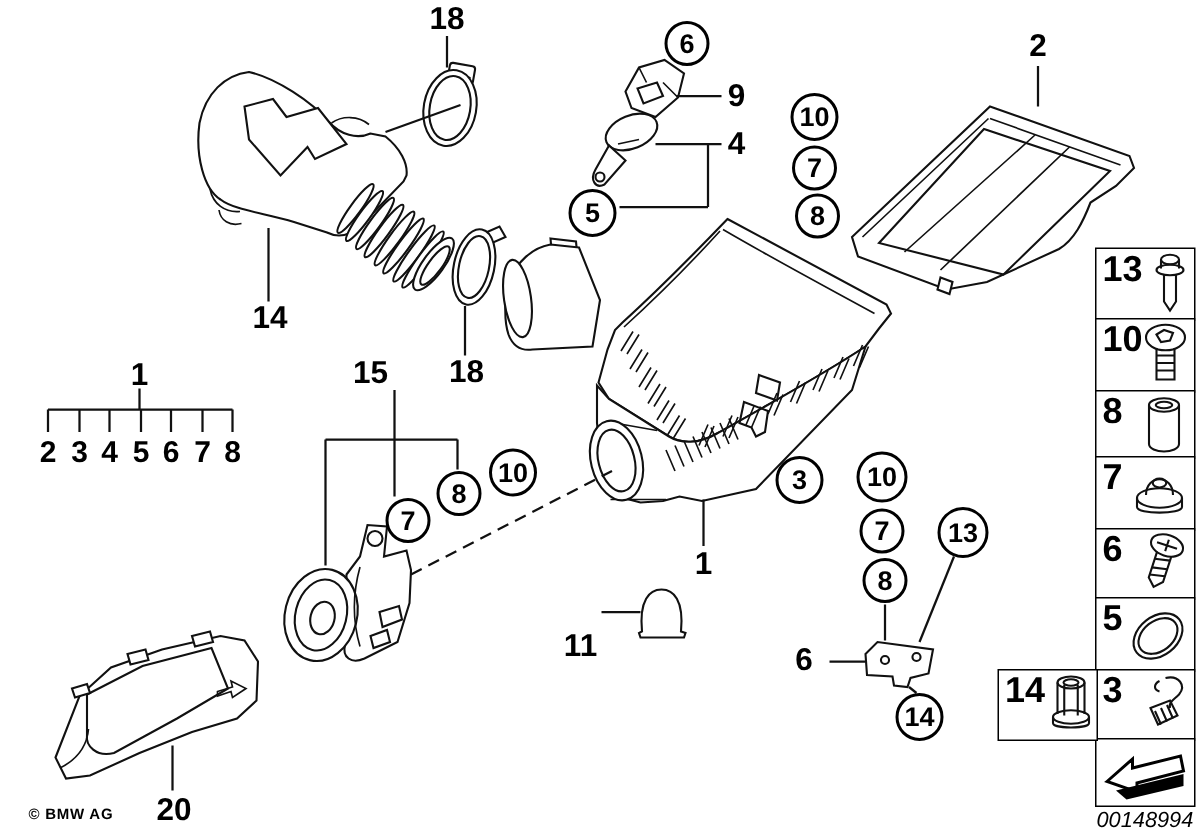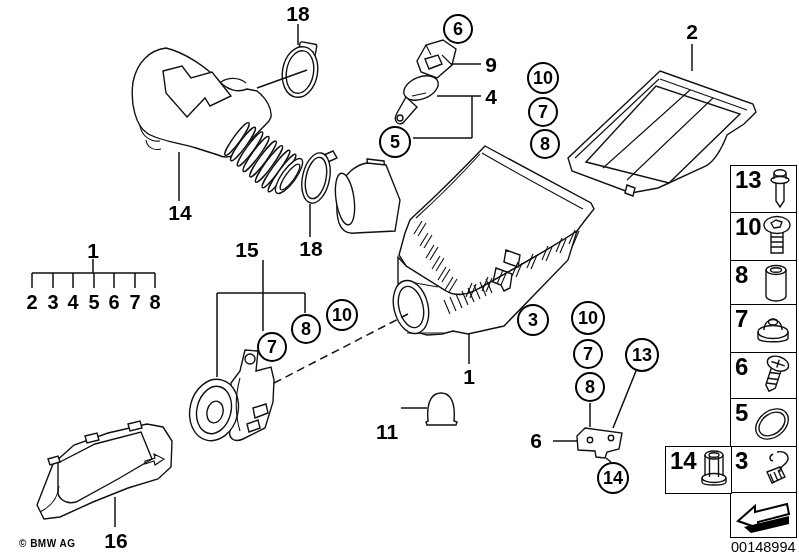--- a/index.html
+++ b/index.html
@@ -11,21 +11,21 @@
   .callout{position:absolute;border:2px solid #000;border-radius:50%;background:#fff;
            box-sizing:border-box;display:flex;align-items:center;justify-content:center;
            font-weight:bold;font-size:18px;line-height:1;}
   .treenum{position:absolute;transform:translateX(-50%);font-weight:bold;font-size:20px;line-height:1;}
   .sbrow{position:absolute;left:730px;width:67px;border:1.6px solid #000;background:#fff;box-sizing:border-box;}
   .sbnum{position:absolute;left:4px;top:1px;font-weight:bold;font-size:24px;line-height:1.1;}
   .sbicon{position:absolute;right:1px;top:1px;}
   .auxbox{position:absolute;left:665px;top:446px;width:67px;height:48px;border:1.6px solid #000;
           background:#fff;box-sizing:border-box;}
   .footer-copy{position:absolute;left:19px;top:538px;font-size:10px;font-weight:bold;letter-spacing:0.5px;}
-  .footer-num{position:absolute;left:731px;top:539px;width:64px;text-align:left;font-size:14.5px;}
+  .footer-num{position:absolute;left:731px;top:539px;width:64px;text-align:left;font-size:14.5px;font-style:italic;}
   svg{display:block;}
   .ln{stroke:#111;stroke-width:1.5;fill:none;}
   .pt{stroke:#111;stroke-width:1.4;fill:#fff;}
   .ptn{stroke:#111;stroke-width:1.4;fill:none;}
   .thin{stroke:#111;stroke-width:1.1;fill:none;}
 </style>
 </head>
 <body>
 
 <div id="stage">
@@ -202,21 +202,21 @@
     </g>
   </svg>
 
   <div class="lbl" style="left:298px;top:13px">18</div>
   <div class="lbl" style="left:180px;top:212px">14</div>
   <div class="lbl" style="left:692px;top:31px">2</div>
   <div class="lbl" style="left:491px;top:64px">9</div>
   <div class="lbl" style="left:491px;top:96px">4</div>
   <div class="lbl" style="left:247px;top:249px">15</div>
   <div class="lbl" style="left:311px;top:248px">18</div>
-  <div class="lbl" style="left:116px;top:540px">16</div>
+  <div class="lbl" style="left:116px;top:540px">20</div>
   <div class="lbl" style="left:469px;top:376px">1</div>
   <div class="lbl" style="left:387px;top:431px">11</div>
   <div class="lbl" style="left:536px;top:440px">6</div>
 
   <div class="lbl" style="left:93px;top:250px">1</div>
   <div class="treenum" style="left:32px;top:292px">2</div>
   <div class="treenum" style="left:53px;top:292px">3</div>
   <div class="treenum" style="left:73px;top:292px">4</div>
   <div class="treenum" style="left:94px;top:292px">5</div>
   <div class="treenum" style="left:114px;top:292px">6</div>

